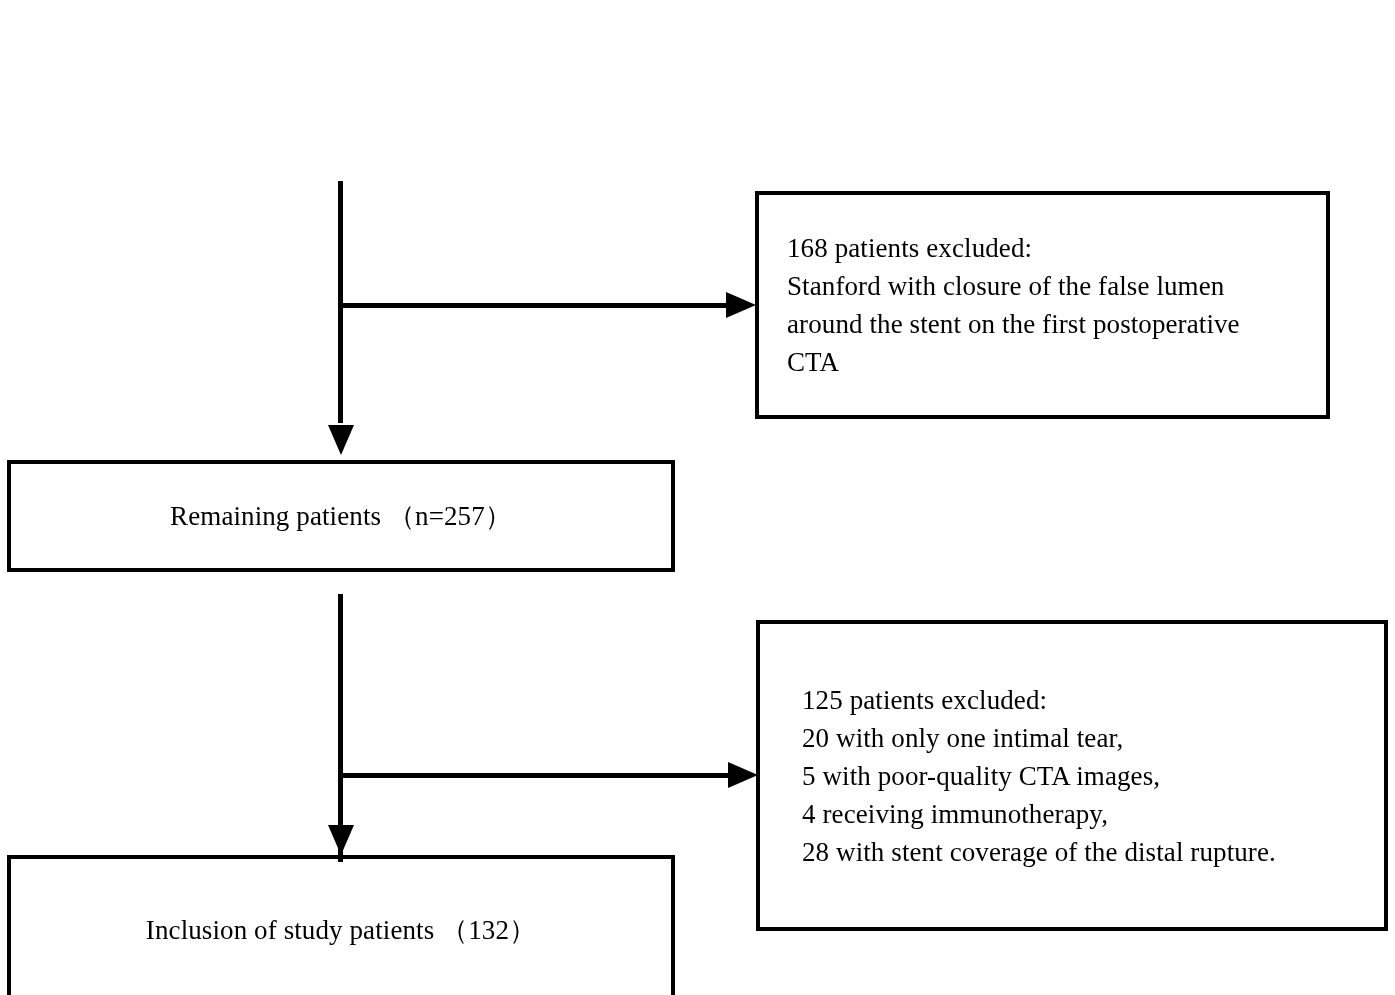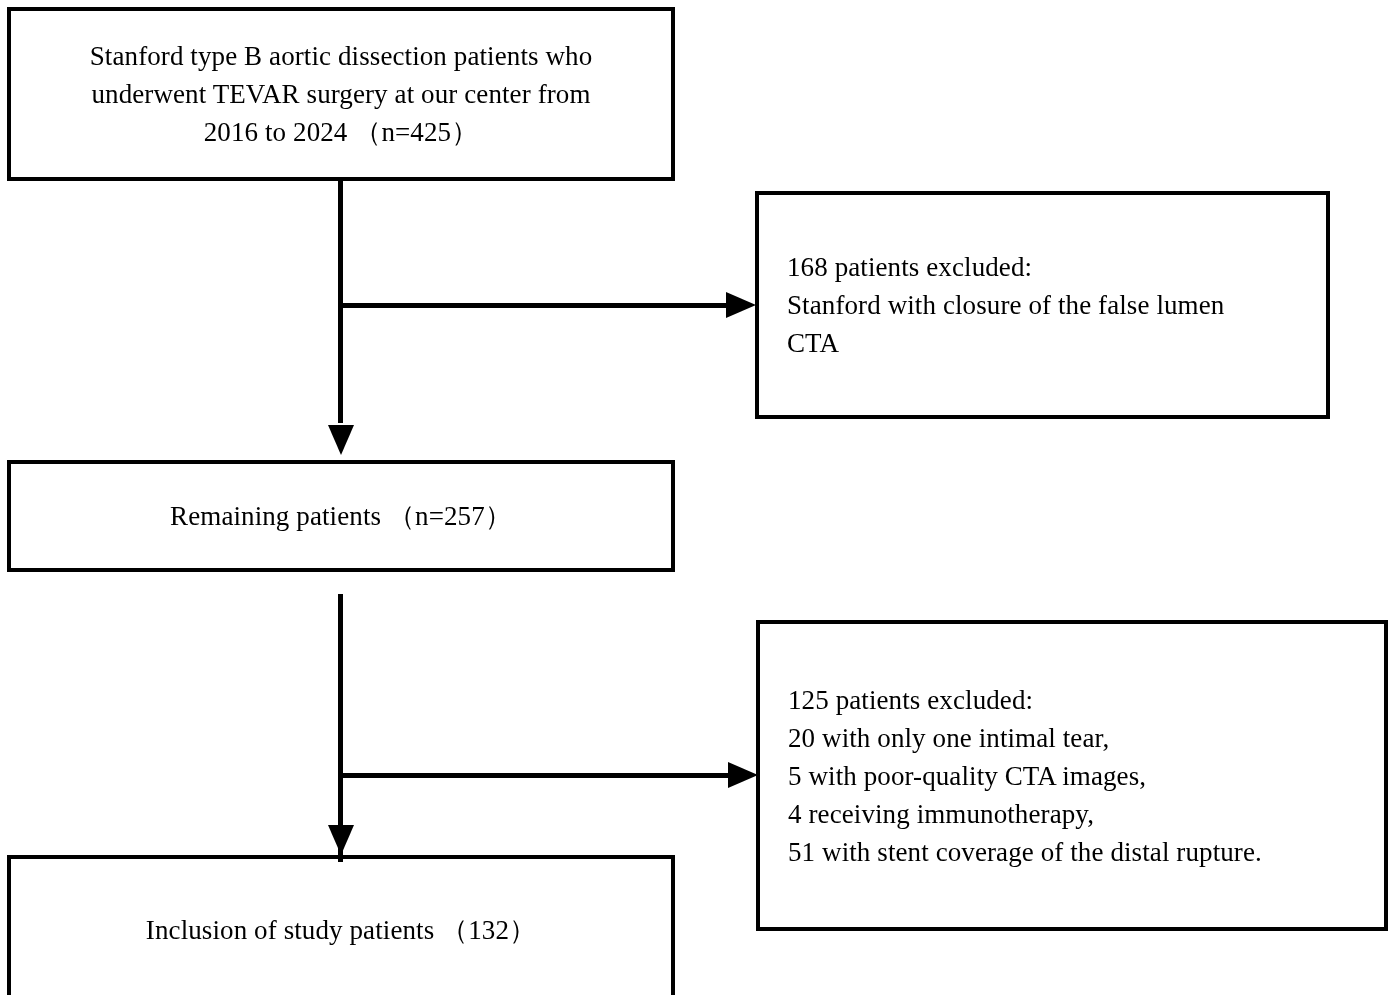--- a/index.html
+++ b/index.html
@@ -42,21 +42,21 @@
     letter-spacing: 0.1px;
   }
   .node-left .node-line {
     padding-left: 28px;
   }
 
   
   #box-cohort      { left: 7px;   top: 7px;   width: 668px; height: 174px; }
   #box-excluded-1  { left: 755px; top: 191px; width: 575px; height: 228px; }
   #box-remaining   { left: 7px;   top: 460px; width: 668px; height: 112px; }
-  #box-excluded-2  { left: 756px; top: 620px; width: 632px; height: 311px; }
+  #box-excluded-2  { left: 756px; top: 620px; width: 632px; height: 311px; padding-left: 14px; }
   #box-inclusion   { left: 7px;   top: 855px; width: 668px; height: 150px; }
 
   
   .edge {
     position: absolute;
     background: #000000;
   }
   .v-line { width: 5px; }
   .h-line { height: 5px; }
 
@@ -85,42 +85,38 @@
   #arrowhead-down-1 { left: 328px; top: 425px; }
   #arrowhead-down-2 { left: 328px; top: 825px; }
   #arrowhead-right-1 { left: 726px; top: 292px; }
   #arrowhead-right-2 { left: 728px; top: 762px; }
 </style>
 </head>
 <body>
 
 <div id="canvas">
 
-  <div class="node node-centered" id="box-cohort">
-    <div class="node-line">Stanford type B aortic dissection patients who</div>
-    <div class="node-line">underwent TEVAR surgery at our center from</div>
-    <div class="node-line">2016 to 2024 （n=425）</div>
-  </div>
 
   <div class="node node-left" id="box-excluded-1">
     <div class="node-line">168 patients excluded:</div>
     <div class="node-line">Stanford with closure of the false lumen</div>
+    <div class="node-line">around the stent on the first postoperative</div>
     <div class="node-line">CTA</div>
   </div>
 
   <div class="node node-centered" id="box-remaining">
     <div class="node-line">Remaining patients （n=257）</div>
   </div>
 
   <div class="node node-left" id="box-excluded-2">
     <div class="node-line">125 patients excluded:</div>
     <div class="node-line">20 with only one intimal tear,</div>
     <div class="node-line">5 with poor-quality CTA images,</div>
     <div class="node-line">4 receiving immunotherapy,</div>
-    <div class="node-line">51 with stent coverage of the distal rupture.</div>
+    <div class="node-line">28 with stent coverage of the distal rupture.</div>
   </div>
 
   <div class="node node-centered" id="box-inclusion">
     <div class="node-line">Inclusion of study patients （132）</div>
   </div>
 
   <div class="edge v-line" id="edge-v-1"></div>
   <div class="edge h-line" id="edge-h-1"></div>
   <div class="edge v-line" id="edge-v-2"></div>
   <div class="edge h-line" id="edge-h-2"></div>

